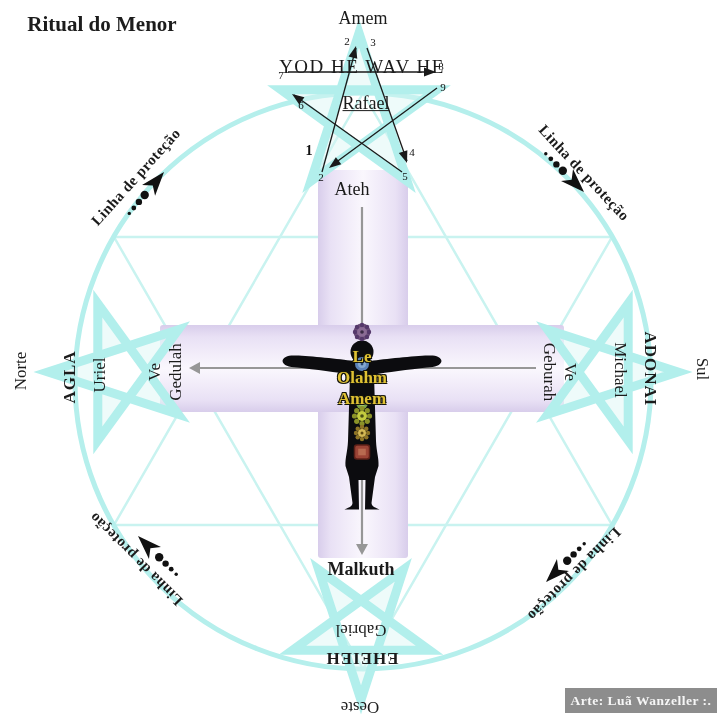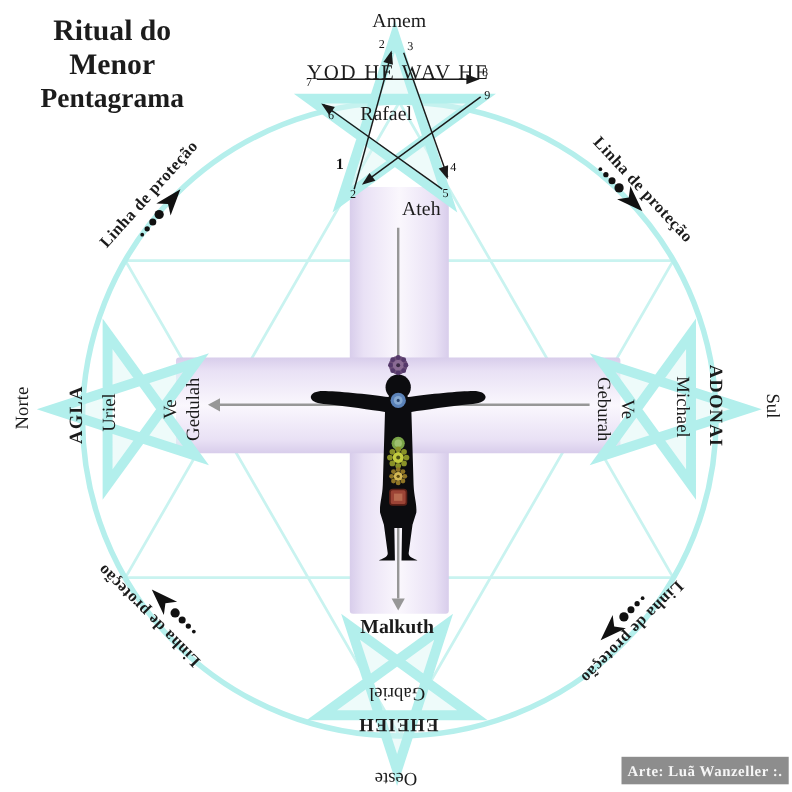--- a/index.html
+++ b/index.html
@@ -17,21 +17,21 @@
   .r135{transform:translate(-50%,-50%) rotate(135deg);}
   .r225{transform:translate(-50%,-50%) rotate(225deg);}
   .f18{font-size:18px;}
   .f17{font-size:17px;}
   .divine{font-weight:600;letter-spacing:1px;}
   .num{position:absolute;font-size:11px;color:#111;font-family:"Liberation Serif",serif;
        transform:translate(-50%,-50%);}
   .num-bold{font-size:14px;font-weight:bold;}
   #title{position:absolute;left:12px;top:12px;width:180px;text-align:center;
          color:#1c1c1c;font-weight:bold;}
-  #title .t1{font-size:27px;}
+  #title .t1{font-size:21px;}
   #title .t2{font-size:25px;margin-top:2px;}
   #yod{font-size:19px;letter-spacing:1.5px;}
   #prot-tl,#prot-tr,#prot-br,#prot-bl{font-size:15px;font-weight:600;letter-spacing:0.5px;}
   #center-words{position:absolute;left:362px;top:377px;transform:translate(-50%,-50%);
        text-align:center;font-size:17px;font-weight:bold;line-height:21px;color:#e0c233;
        text-shadow:-1px -1px 0 #14140a,1px -1px 0 #14140a,-1px 1px 0 #14140a,1px 1px 0 #14140a;}
   #credit{position:absolute;left:565px;top:688px;width:152px;height:25px;background:#8d8d8d;
        color:#f6f6f6;font-size:13.5px;font-weight:bold;letter-spacing:0.5px;
        display:flex;align-items:center;justify-content:center;}
 </style>
@@ -200,27 +200,26 @@
       </g>
       <g transform="translate(362,452)">
         <rect x="-7.5" y="-7" width="15" height="14" rx="2.5" fill="#9c4436" stroke="#5e2018" stroke-width="1.5"></rect>
         <rect x="-3.8" y="-3.3" width="7.6" height="6.6" fill="#b86a50"></rect>
       </g>
     </g>
   </svg>
 
   <div id="title">
     <div class="t1">Ritual do Menor</div>
-    <div class="t2">Pentagrama</div>
   </div>
 
   <div class="lbl c f18" style="left:363px;top:19px;">Amem</div>
   <div class="lbl c" id="yod" style="left:362px;top:67px;">YOD HE WAV HE</div>
-  <div class="lbl c f18" style="left:351px;top:104px;">Rafael</div>
-  <div class="lbl c f18" style="left:383px;top:190px;">Ateh</div>
+  <div class="lbl c f18" style="left:366px;top:104px;text-decoration:underline;">Rafael</div>
+  <div class="lbl c f18" style="left:352px;top:190px;">Ateh</div>
 
   <span class="num num-bold" style="left:309px;top:151px;">1</span>
   <span class="num" style="left:347px;top:41px;">2</span>
   <span class="num" style="left:373px;top:42px;">3</span>
   <span class="num" style="left:412px;top:152px;">4</span>
   <span class="num" style="left:405px;top:176px;">5</span>
   <span class="num" style="left:301px;top:105px;">6</span>
   <span class="num" style="left:281px;top:75px;">7</span>
   <span class="num" style="left:441px;top:66px;">8</span>
   <span class="num" style="left:443px;top:87px;">9</span>
@@ -245,16 +244,21 @@
   <div class="lbl c f18" style="left:361px;top:570px;font-weight:bold;">Malkuth</div>
   <div class="lbl r180 f17" style="left:361px;top:630px;">Gabriel</div>
   <div class="lbl r180 f17 divine" style="left:362px;top:658px;">EHEIEH</div>
   <div class="lbl r180 f17" style="left:360px;top:707px;">Oeste</div>
 
   <div class="lbl rm48" id="prot-tl" style="left:136px;top:177px;">Linha de proteção</div>
   <div class="lbl r47" id="prot-tr" style="left:584px;top:173px;">Linha de proteção</div>
   <div class="lbl r135" id="prot-br" style="left:574px;top:574px;">Linha de proteção</div>
   <div class="lbl r225" id="prot-bl" style="left:136px;top:559px;">Linha de proteção</div>
 
+  <div id="center-words">
+    <div>Le</div>
+    <div>Olahm</div>
+    <div>Amem</div>
+  </div>
 
   <div id="credit">Arte: Luã Wanzeller :.</div>
 
 </div>
 
 </body></html>

